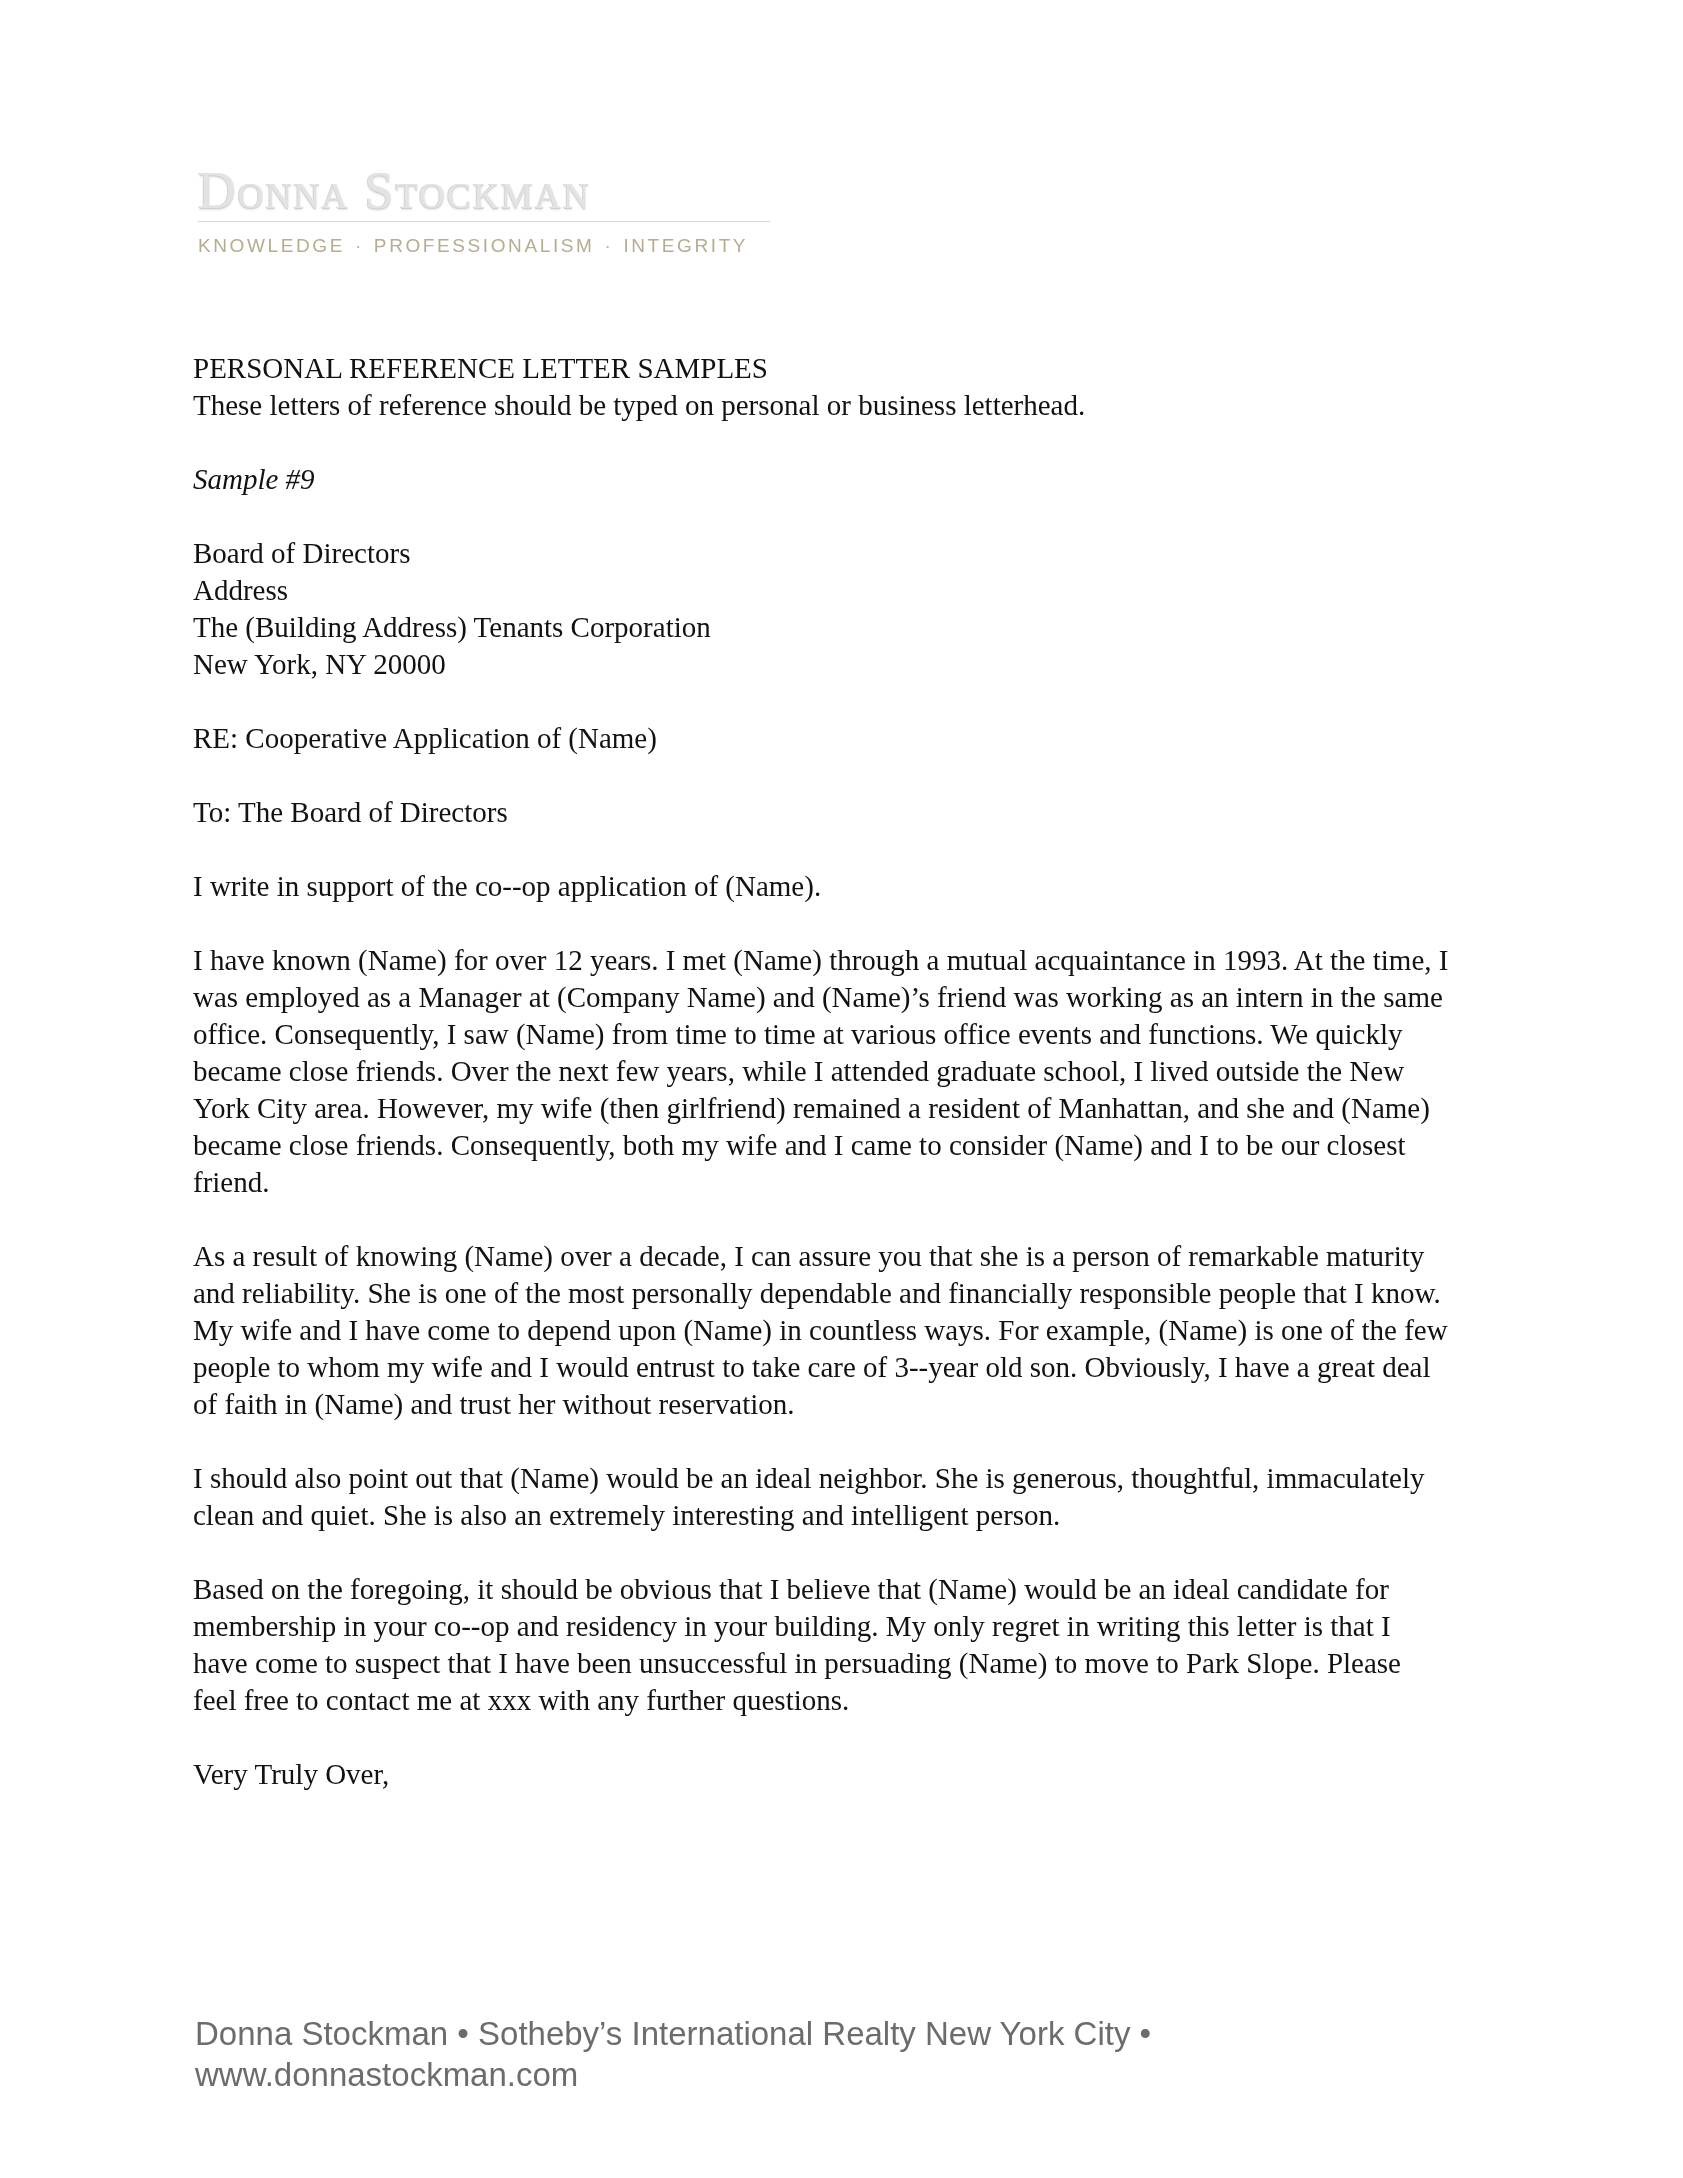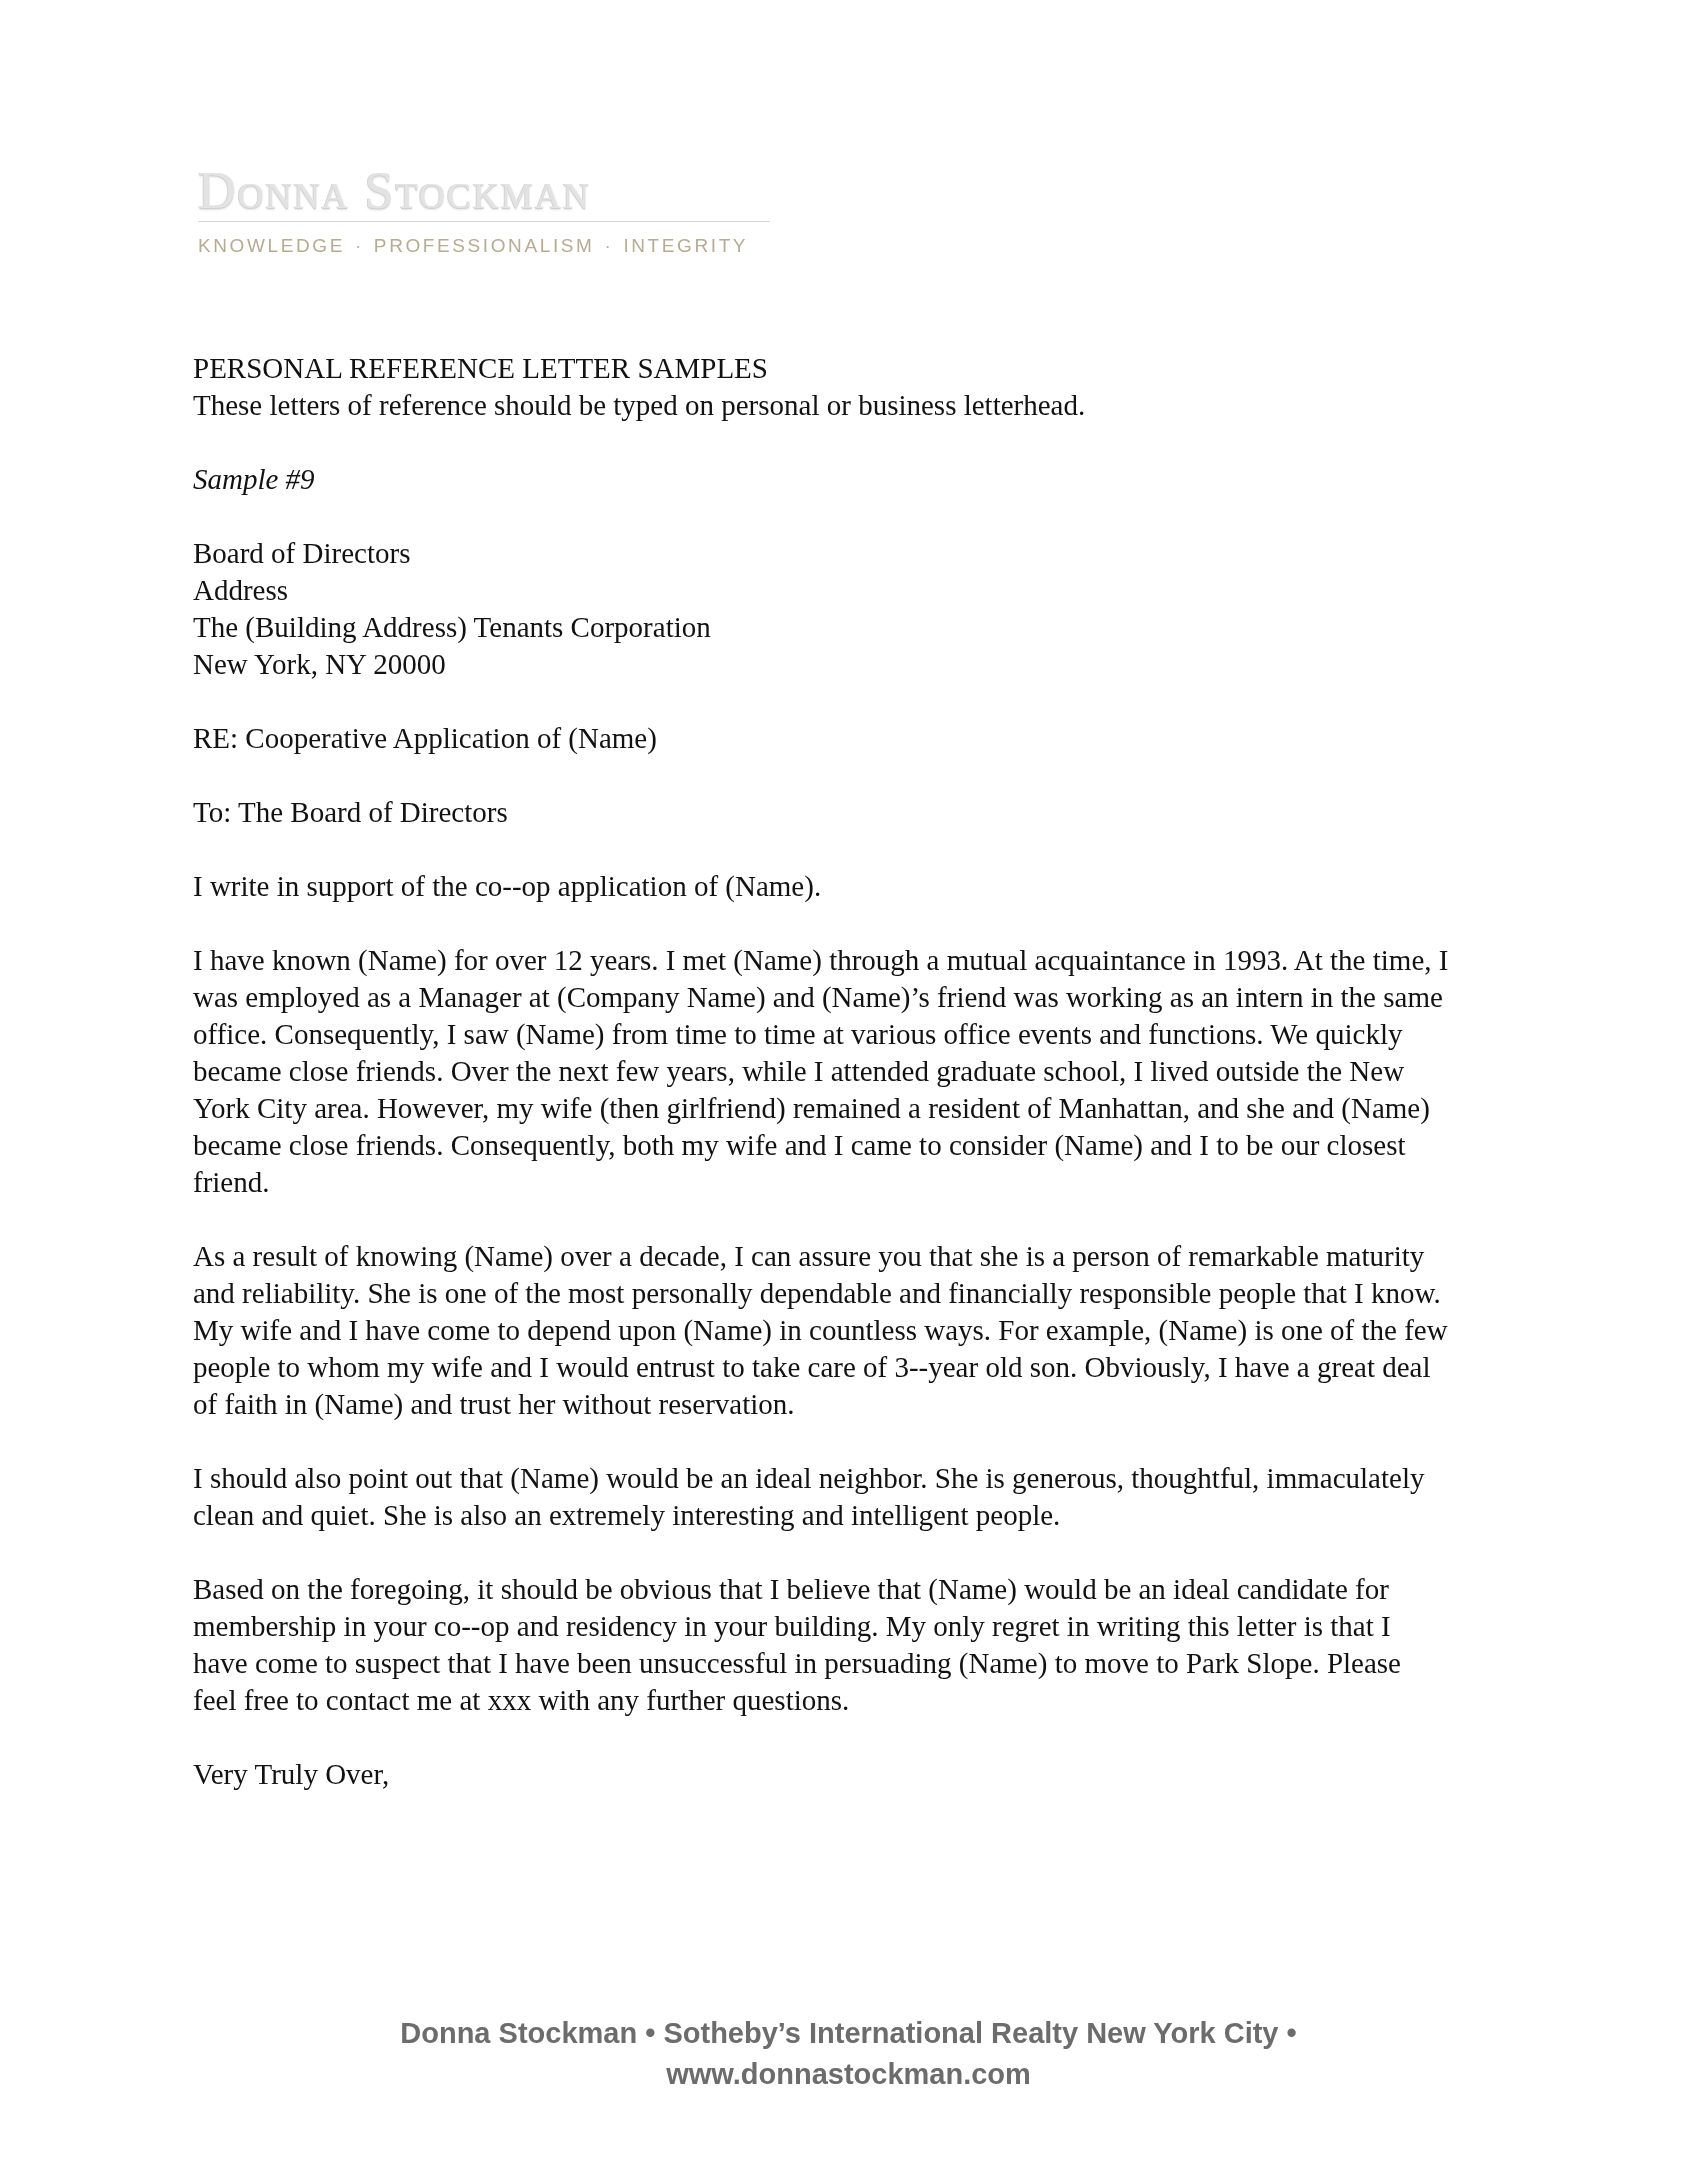--- a/index.html
+++ b/index.html
@@ -96,25 +96,24 @@
     text-align: left;
   }
 
   
   .footer {
     position: absolute;
     left: 195px;
     top: 1965px;
     width: 1307px;
     font-family: "Liberation Sans", "DejaVu Sans", sans-serif;
-    font-size: 29px;
+    font-size: 33px;
     line-height: 41px;
     color: #6c6c6c;
-    font-weight: bold;
-    text-align: center;
+    font-weight: normal;
   }
   .footer span { display: block; }
 </style>
 </head>
 <body>
 
 <div class="page">
 
   <div class="letterhead">
     <div class="brand-name">Donna Stockman</div>
@@ -155,21 +154,21 @@
     <div class="spacer"></div>
 
     <p class="para">I have known (Name) for over 12 years. I met (Name) through a mutual acquaintance in 1993. At the time, I was employed as a Manager at (Company Name) and (Name)’s friend was working as an intern in the same office. Consequently, I saw (Name) from time to time at various office events and functions. We quickly became close friends. Over the next few years, while I attended graduate school, I lived outside the New York City area. However, my wife (then girlfriend) remained a resident of Manhattan, and she and (Name) became close friends. Consequently, both my wife and I came to consider (Name) and I to be our closest friend.</p>
 
     <div class="spacer"></div>
 
     <p class="para">As a result of knowing (Name) over a decade, I can assure you that she is a person of remarkable maturity and reliability. She is one of the most personally dependable and financially responsible people that I know. My wife and I have come to depend upon (Name) in countless ways. For example, (Name) is one of the few people to whom my wife and I would entrust to take care of 3--year old son. Obviously, I have a great deal of faith in (Name) and trust her without reservation.</p>
 
     <div class="spacer"></div>
 
-    <p class="para">I should also point out that (Name) would be an ideal neighbor. She is generous, thoughtful, immaculately clean and quiet. She is also an extremely interesting and intelligent people.</p>
+    <p class="para">I should also point out that (Name) would be an ideal neighbor. She is generous, thoughtful, immaculately clean and quiet. She is also an extremely interesting and intelligent person.</p>
 
     <div class="spacer"></div>
 
     <p class="para">Based on the foregoing, it should be obvious that I believe that (Name) would be an ideal candidate for membership in your co--op and residency in your building. My only regret in writing this letter is that I have come to suspect that I have been unsuccessful in persuading (Name) to move to Park Slope. Please feel free to contact me at xxx with any further questions.</p>
 
     <div class="spacer"></div>
 
     <p class="para">Very Truly Over,</p>
   </div>
 

